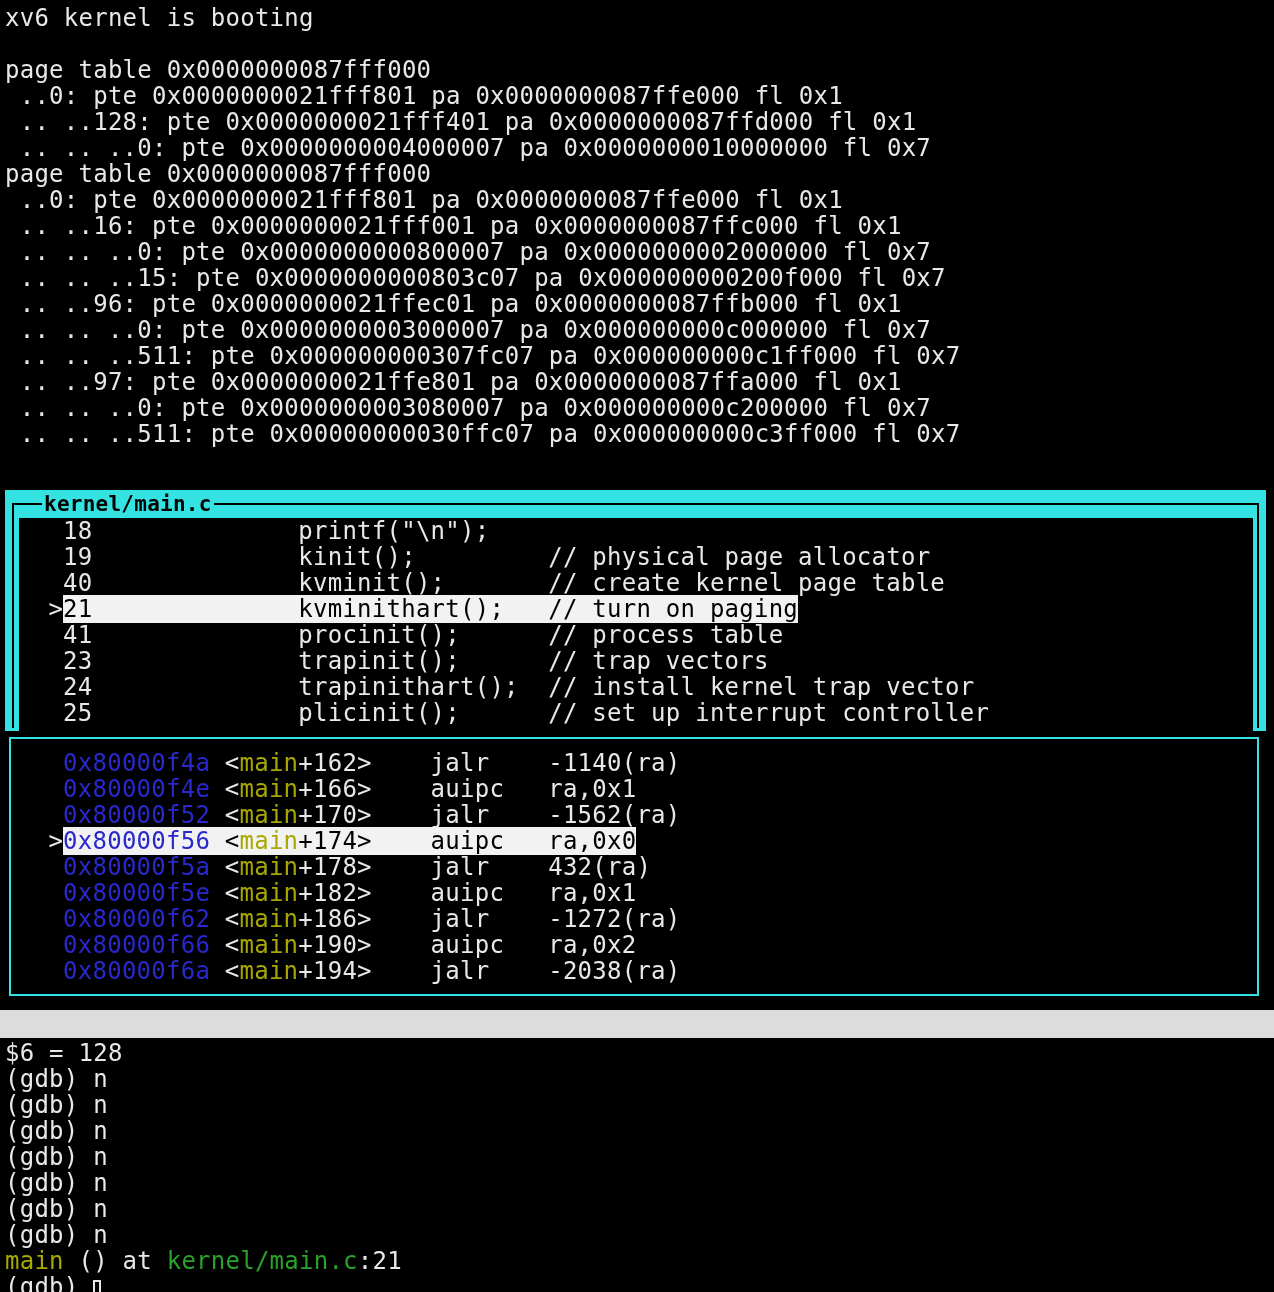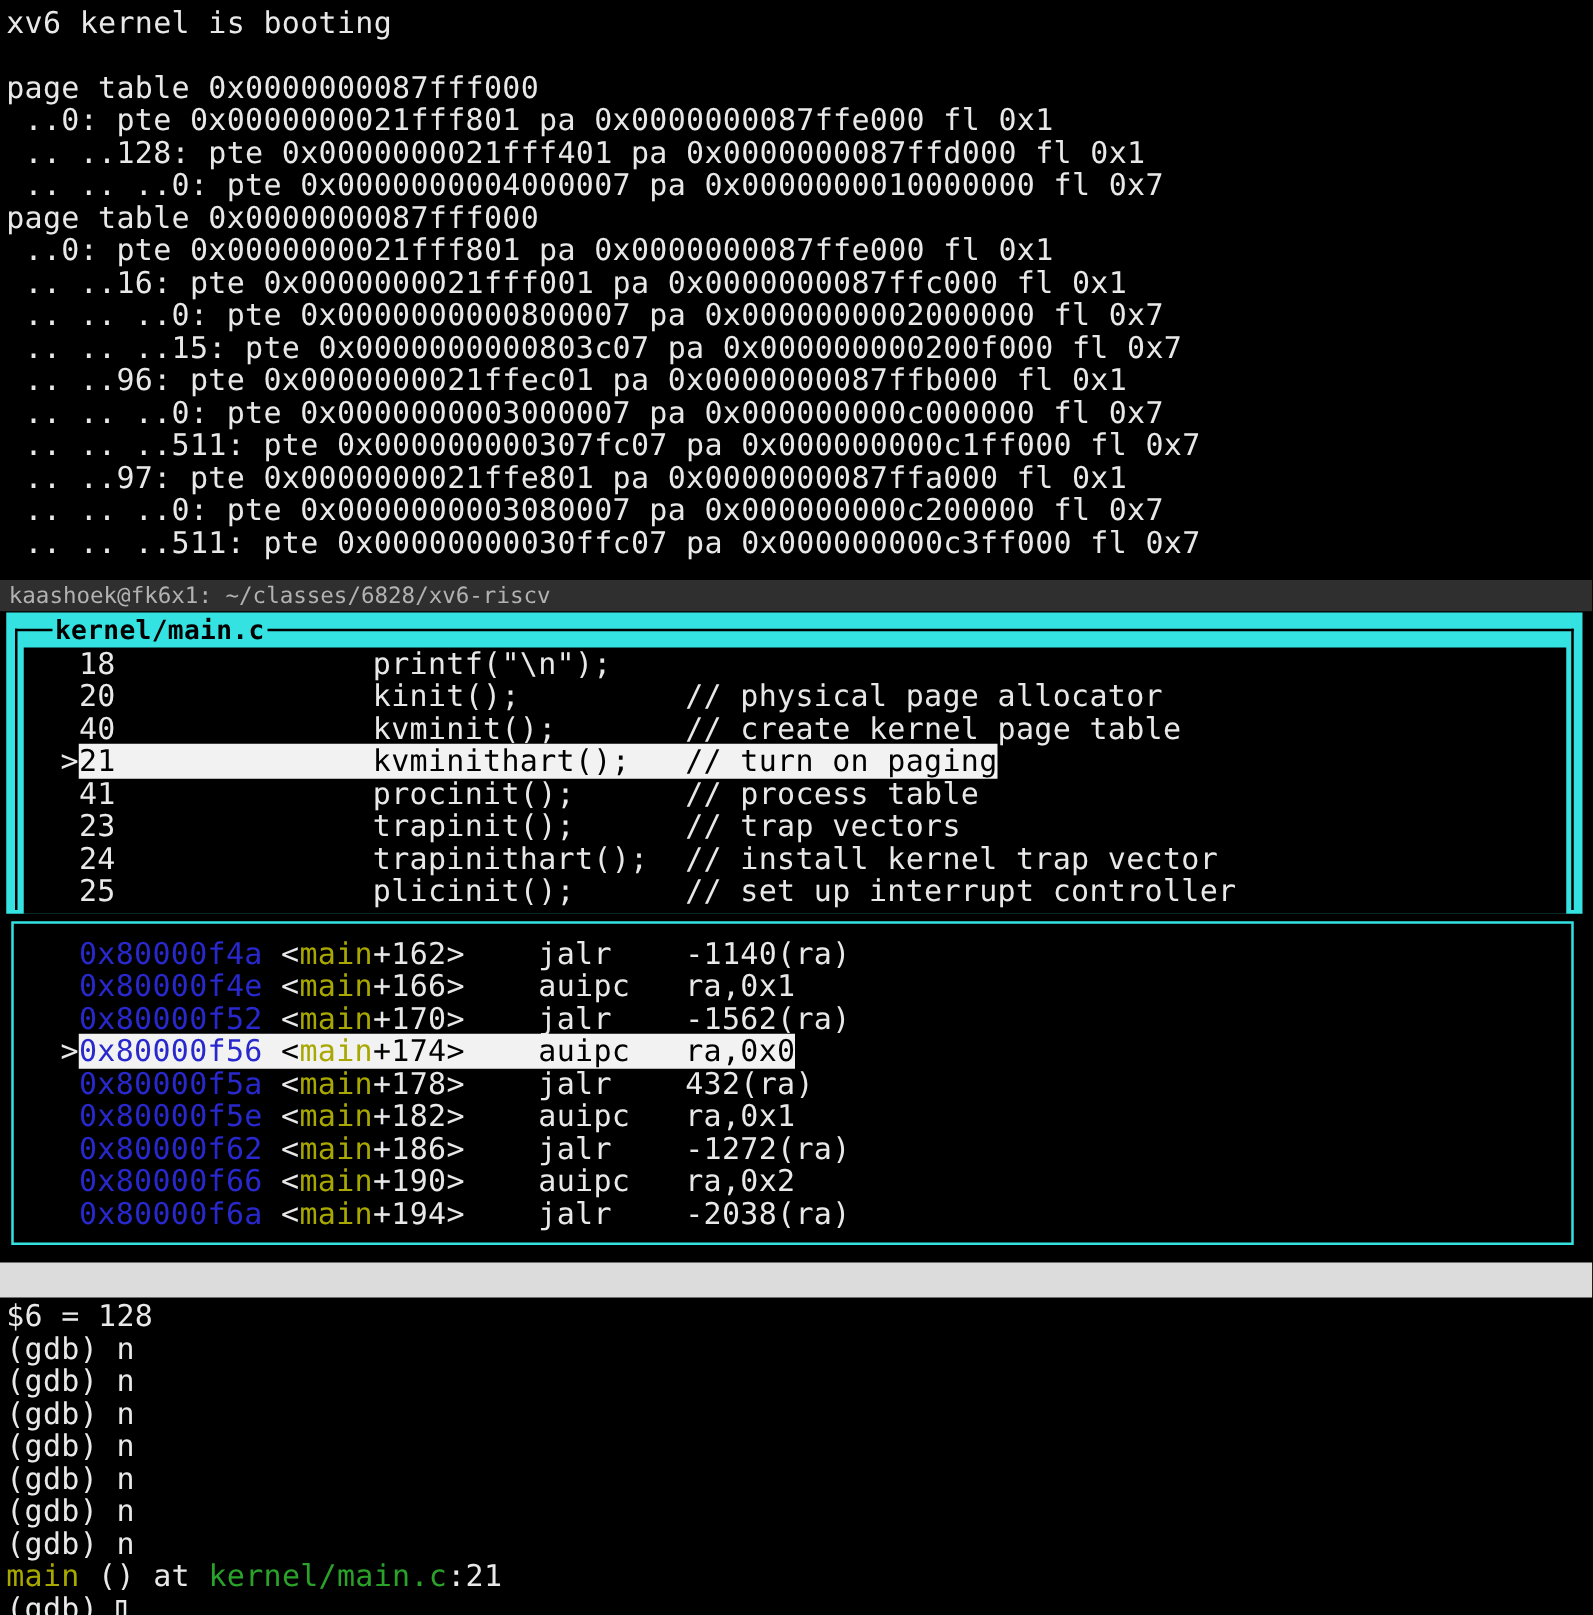--- a/index.html
+++ b/index.html
@@ -57,30 +57,29 @@
  .. ..16: pte 0x0000000021fff001 pa 0x0000000087ffc000 fl 0x1
  .. .. ..0: pte 0x0000000000800007 pa 0x0000000002000000 fl 0x7
  .. .. ..15: pte 0x0000000000803c07 pa 0x000000000200f000 fl 0x7
  .. ..96: pte 0x0000000021ffec01 pa 0x0000000087ffb000 fl 0x1
  .. .. ..0: pte 0x0000000003000007 pa 0x000000000c000000 fl 0x7
  .. .. ..511: pte 0x000000000307fc07 pa 0x000000000c1ff000 fl 0x7
  .. ..97: pte 0x0000000021ffe801 pa 0x0000000087ffa000 fl 0x1
  .. .. ..0: pte 0x0000000003080007 pa 0x000000000c200000 fl 0x7
  .. .. ..511: pte 0x00000000030ffc07 pa 0x000000000c3ff000 fl 0x7</pre>
 
-  <div id="titlebar"><span>kaashoek@fk6x1: ~/classes/6828/xv6-riscv</span></div>
 
   <div id="src-win">
     <div class="hline"></div>
     <div class="vline left"></div>
     <div class="vline right"></div>
     <span id="src-title">kernel/main.c</span>
     <div id="src-content">
       <pre id="src" class="mono"><span>   </span><span>18              printf("\n");</span>
-<span>   </span><span>20              kinit();         // physical page allocator</span>
+<span>   </span><span>19              kinit();         // physical page allocator</span>
 <span>   </span><span>40              kvminit();       // create kernel page table</span>
 <span>  &gt;</span><span class="hl">21              kvminithart();   // turn on paging</span>
 <span>   </span><span>41              procinit();      // process table</span>
 <span>   </span><span>23              trapinit();      // trap vectors</span>
 <span>   </span><span>24              trapinithart();  // install kernel trap vector</span>
 <span>   </span><span>25              plicinit();      // set up interrupt controller</span></pre>
     </div>
   </div>
 
   <div id="asm-win">

